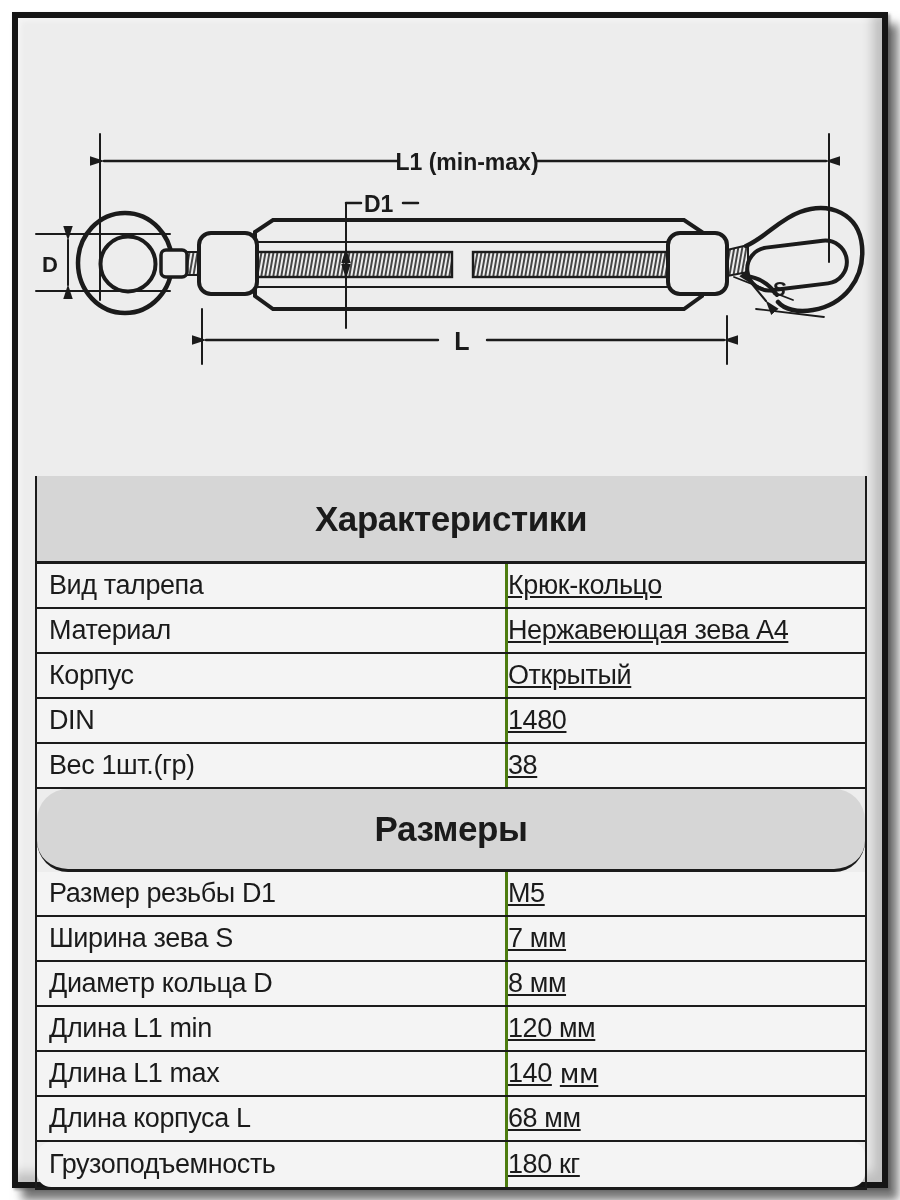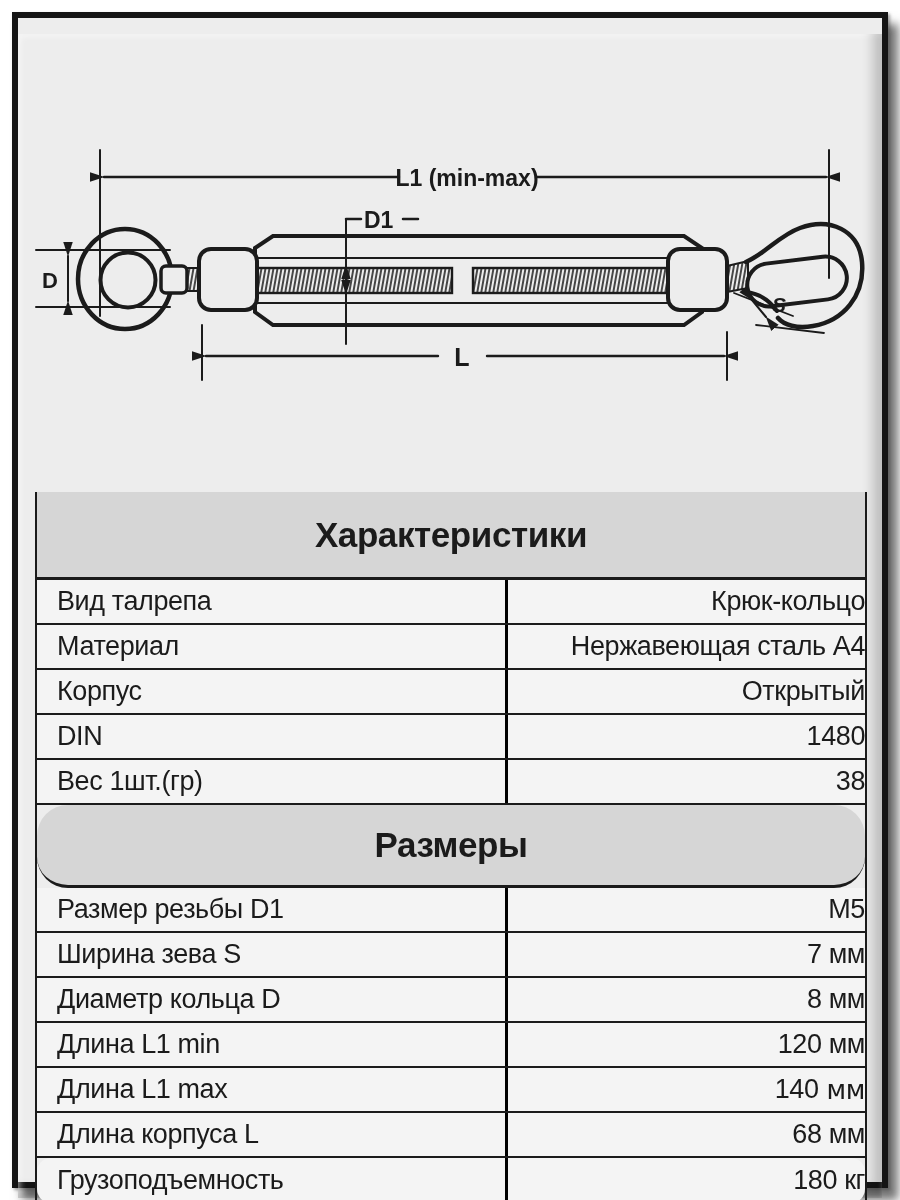--- a/index.html
+++ b/index.html
@@ -14,21 +14,20 @@
     position:absolute;left:12px;top:12px;
     width:864px;height:1164px;
     border:6px solid #151515;
     background:#ededed;
     box-shadow:10px 12px 9px rgba(70,70,70,0.75), 2px 2px 3px rgba(0,0,0,0.35);
     box-sizing:content-box;
   }
   .inner{
     position:absolute;left:0;top:0;width:864px;height:1164px;
     box-shadow:inset -9px -9px 12px rgba(0,0,0,0.20), inset 2px 2px 6px rgba(255,255,255,0.6);
-    margin-top:16px;
   }
   svg.drawing{position:absolute;left:0;top:0;}
   svg.drawing text{
     font-family:"Liberation Sans", sans-serif;
     font-weight:bold;
     fill:#1b1b1b;
   }
   .spec-table{
     position:absolute;left:17px;top:458px;width:832px;
     border-left:2px solid #1b1b1b;border-right:2px solid #1b1b1b;border-bottom:3px solid #1b1b1b;
@@ -45,22 +44,22 @@
   }
   .section-title.t2{height:83px;border-radius:31px;}
   .row{
     display:flex;height:45px;background:#f4f4f4;
     border-bottom:2px solid #1b1b1b;
     box-sizing:border-box;
     font-size:27px;
   }
   .row:last-child{border-bottom:none;border-radius:14px;}
   .td{display:flex;align-items:center;box-sizing:border-box;}
-  .td.label{flex:0 0 468px;padding-left:20px;}
-  .td.value{flex:1;justify-content:flex-end;border-left:3px solid #000000;}
+  .td.label{flex:0 0 468px;padding-left:12px;}
+  .td.value{flex:1;justify-content:flex-start;border-left:3px solid #4d7c0f;text-decoration:underline;}
   .suffix:not(:empty){margin-left:8px;font-family:"DejaVu Sans", sans-serif;font-size:26px;}
 </style>
 </head>
 <body>
 
 <div class="frame">
 <div class="inner">
 
   <svg class="drawing" width="864" height="434" viewBox="18 18 864 434">
     <defs>
@@ -155,21 +154,21 @@
           </div>
       <div class="td value">
             <span>Крюк-кольцо</span>
           </div>
     </div>
     <div class="row">
       <div class="td label">
             <span>Материал</span>
           </div>
       <div class="td value">
-            <span>Нержавеющая сталь А4</span>
+            <span>Нержавеющая зева А4</span>
           </div>
     </div>
     <div class="row">
       <div class="td label">
             <span>Корпус</span>
           </div>
       <div class="td value">
             <span>Открытый</span>
           </div>
     </div>

